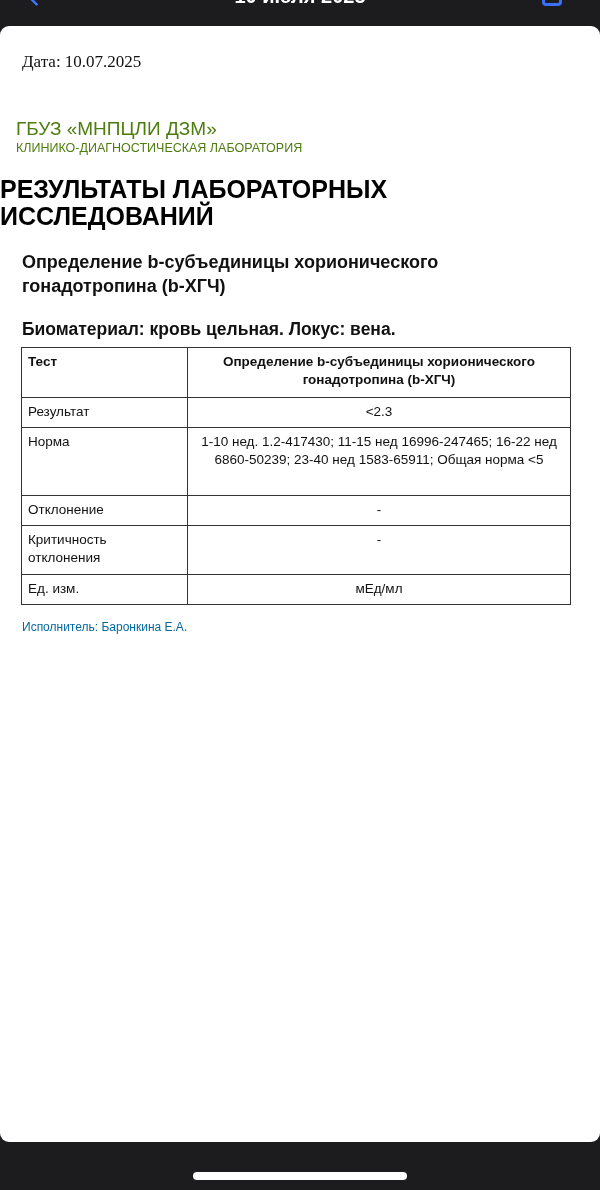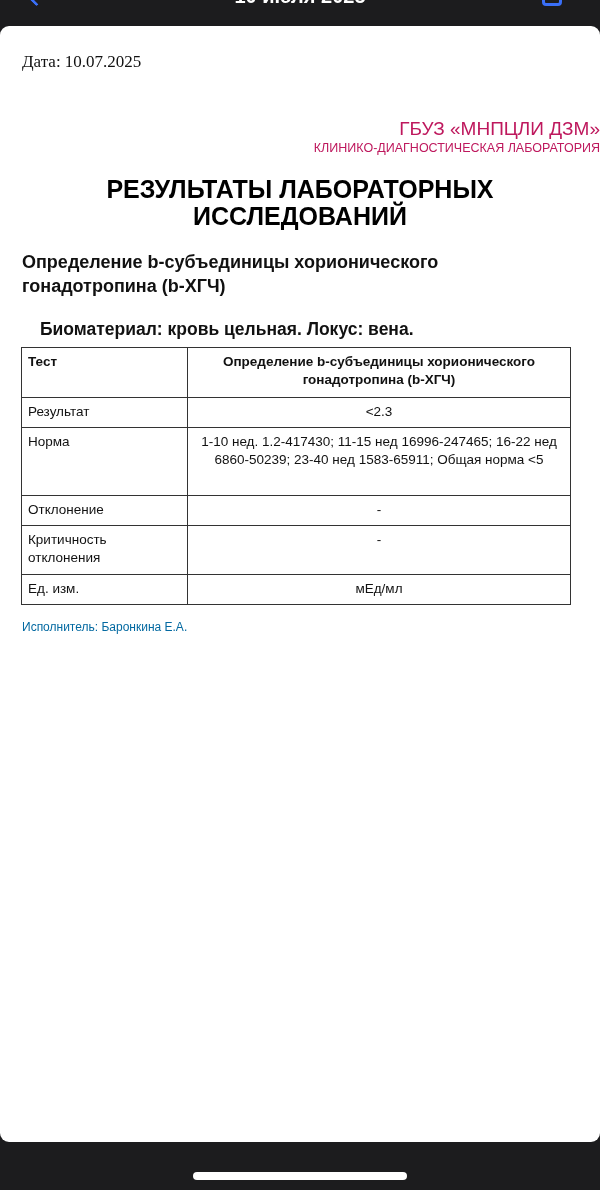--- a/index.html
+++ b/index.html
@@ -53,56 +53,55 @@
     .meta {
       position: absolute;
       left: 22px; top: 24px;
       font-family: "Liberation Serif", serif;
       font-size: 17px;
       line-height: 23px;
       color: #111;
     }
     .org {
       position: absolute;
-      left: 8px; right: 0; top: 92px;
-      text-align: right;
-      font-family: "Liberation Sans", sans-serif;
-      color: #be185d;
+      left: 16px; right: 0; top: 92px;
+      text-align: left;
+      font-family: "Liberation Sans", sans-serif;
+      color: #4d7c0f;
     }
     .org-name {
       font-size: 19px;
       line-height: 22px;
     }
     .org-sub {
       font-size: 12.5px;
       line-height: 17px;
     }
     .doc-title {
       position: absolute;
       left: 0; right: 0; top: 150px;
-      text-align: center;
       font-family: "Liberation Sans", sans-serif;
       font-weight: bold;
       font-size: 25px;
       line-height: 27px;
       color: #000;
     }
     .test-title {
       position: absolute;
       left: 22px; top: 224px;
       width: 540px;
       font-family: "Liberation Sans", sans-serif;
       font-weight: bold;
       font-size: 18px;
       line-height: 24px;
       color: #111;
     }
     .biomaterial {
       position: absolute;
-      left: 40px; top: 292px;
+      left: 22px; top: 292px;
       font-family: "Liberation Sans", sans-serif;
       font-weight: bold;
       font-size: 17.5px;
       line-height: 22px;
       color: #111;
     }
     table.results {
       position: absolute;
       left: 21px; top: 321px;
       width: 550px;

